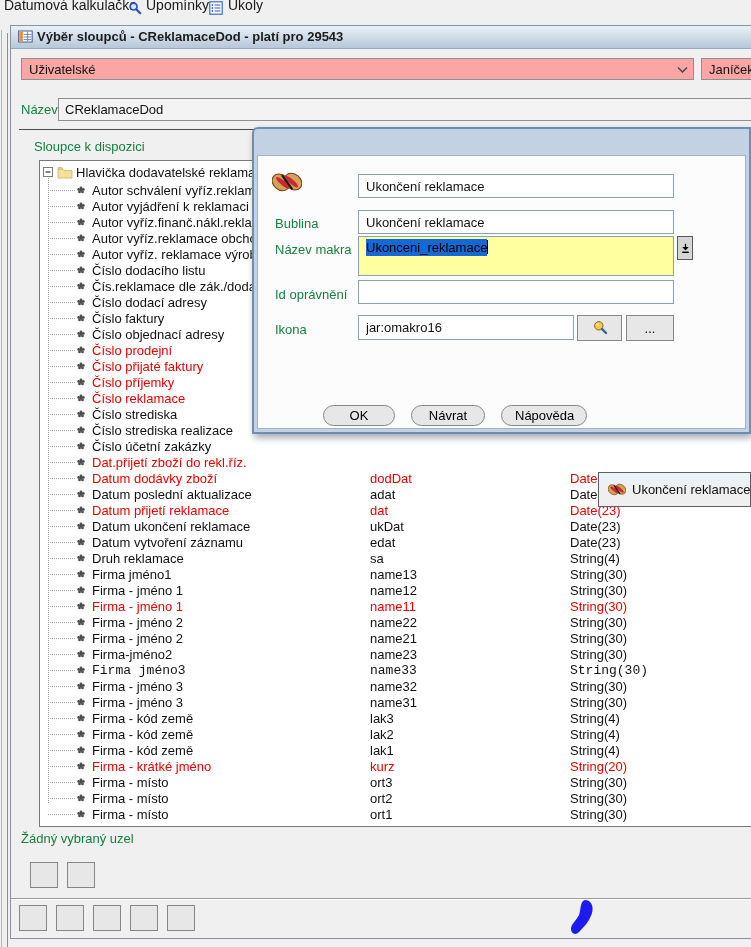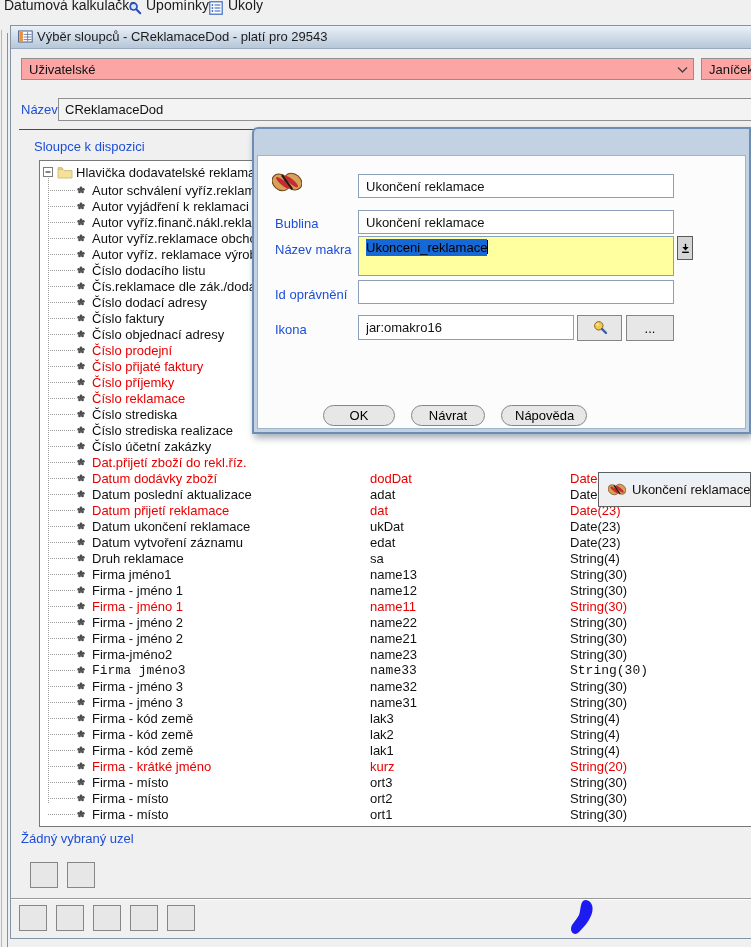--- a/index.html
+++ b/index.html
@@ -14,30 +14,30 @@
   
   .app-toolbar{left:0;top:0;width:751px;height:19px;overflow:hidden;background:#f0f0f0;}
   .app-toolbar .tb-item{position:absolute;top:-3px;font-size:14px;color:#1a1a1a;white-space:nowrap;}
   .tb-icon{position:absolute;top:1px;}
   
   .edge-line{width:1px;background:#9a9a9a;}
   
   .window{left:10px;top:25px;width:741px;height:914px;background:#f0f0f0;
           border:1px solid #8494a6;border-right:none;box-sizing:border-box;}
   .win-titlebar{left:0;top:0;right:0;height:22px;
-     background:linear-gradient(#eaf1f8,#b6c7d8);border-bottom:1px solid #9aaabc;}
+     background:linear-gradient(#eaf1f8,#b6c7d8);border-bottom:1px solid #9aaabc;font-weight:bold;}
   .win-title{position:absolute;left:26px;top:3px;font-size:13px;color:#1c1c1c;white-space:nowrap;}
   .win-icon{position:absolute;left:7px;top:4px;}
   
   .combo{background:#fca5a5;border:1px solid #8f8f8f;box-sizing:border-box;}
   .combo .val{position:absolute;left:7px;top:3px;white-space:nowrap;}
   .combo .chev{position:absolute;right:5px;top:7px;}
   .field{background:#f3f3f3;border:1px solid #8f8f8f;box-sizing:border-box;
          font-family:inherit;font-size:13px;color:#111;padding:0 0 0 6px;margin:0;outline:none;}
-  .lbl{white-space:nowrap;color:#1d4ed8;}
+  .lbl{white-space:nowrap;color:#15803d;}
   
   .panel-top-line{left:8px;top:103px;right:0;height:1px;background:#4a4a4a;}
   .list-box{left:28px;top:134px;width:713px;height:667px;background:#fff;
             border:1px solid #787878;border-right:none;box-sizing:border-box;overflow:hidden;}
   .tree-guide{position:absolute;left:8px;top:14px;height:628px;width:1px;
               border-left:1px dotted #9a9a9a;}
   .tree-root-row{position:absolute;left:0;top:3px;height:16px;width:100%;}
   .tree-root-row .r-label{position:absolute;left:36px;top:1px;white-space:nowrap;}
   .tree-row{position:absolute;left:0;height:16px;width:100%;font-size:13px;}
   .tree-row .stub{position:absolute;left:8px;top:8px;width:27px;border-top:1px dotted #9a9a9a;}

